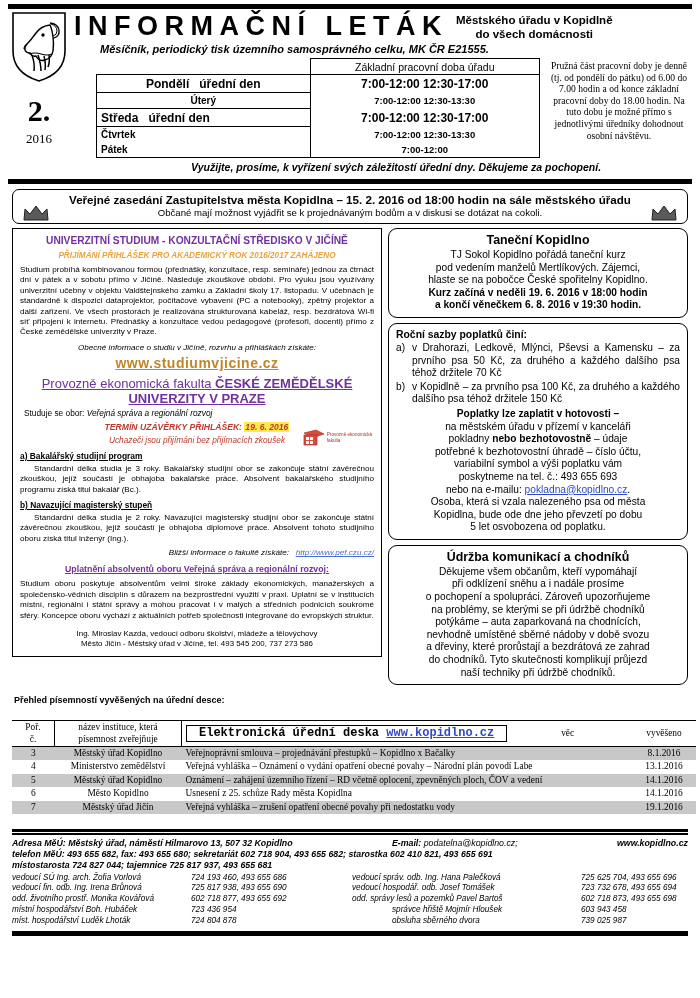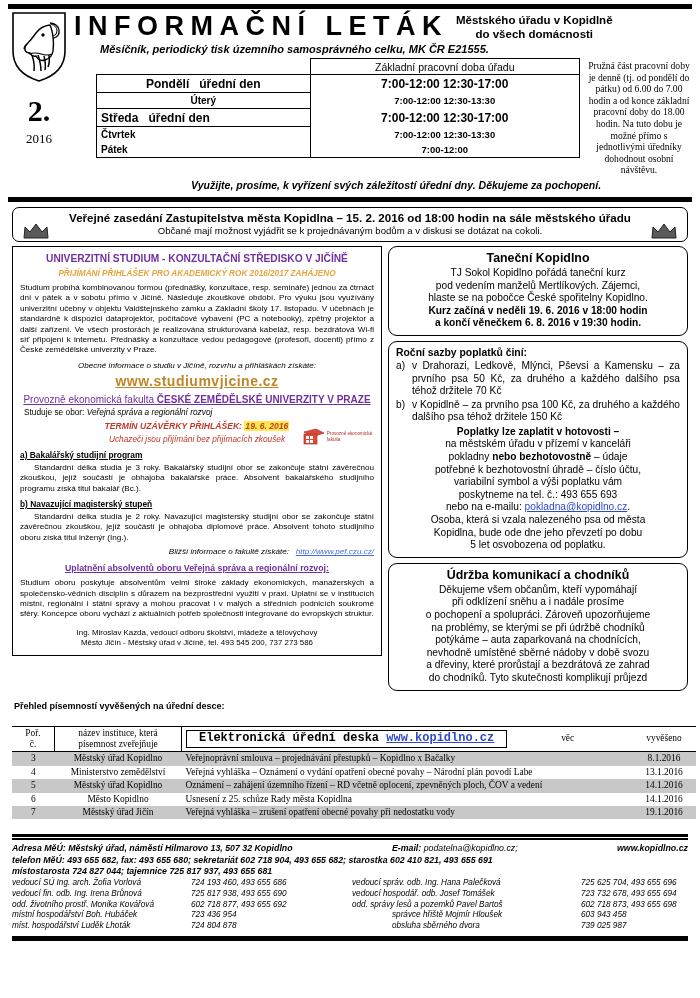--- a/index.html
+++ b/index.html
@@ -20,21 +20,21 @@
   .issue-no{font-family:"Liberation Serif",serif;font-weight:bold;font-size:30px;line-height:28px;margin-top:14px;}
   .issue-yr{font-family:"Liberation Serif",serif;font-size:13px;line-height:16px;margin-top:6px;}
   .mast-main{flex:1 1 auto;padding-left:4px;}
   .mast-topline{display:flex;align-items:flex-start;}
   .mast-title{font-size:27px;font-weight:bold;letter-spacing:6.5px;line-height:30px;white-space:nowrap;}
   .mast-sub-right{font-size:11.5px;font-weight:bold;line-height:14px;text-align:center;padding-left:8px;padding-top:2px;}
   .mast-periodic{font-size:11px;font-style:italic;font-weight:bold;margin:2px 0 3px 26px;}
 
   .hours-row{display:flex;align-items:flex-start;}
   .hours-wrap{flex:0 0 420px;margin-left:22px;}
-  .hours-table{border-collapse:collapse;width:484px;font-size:10.5px;}
+  .hours-table{border-collapse:collapse;width:444px;font-size:10.5px;}
   .hours-table td{padding:0 4px;height:15px;vertical-align:middle;}
   .hours-head{text-align:center;font-size:10.5px;border-bottom:1px solid #000;border-left:1px solid #000;border-right:1px solid #000;border-top:1px solid #000;}
   .hours-blankhead{border:0;}
   .d-name{font-size:12px;font-weight:bold;}
   .d-name-sm{font-size:10px;font-weight:bold;}
   .d-time-big{text-align:center;font-size:12px;font-weight:bold;}
   .d-time-sm{text-align:center;font-size:9.5px;font-weight:bold;}
   .bx-l{border-left:1px solid #000;}
   .bx-r{border-right:1px solid #000;}
   .bx-t{border-top:1px solid #000;text-align:center;}
@@ -56,21 +56,21 @@
   .col-right{flex:1 1 auto;}
 
   .boxL{border:1px solid #000;padding:5px 7px 6px 7px;}
   .boxR{border:1px solid #000;border-radius:9px;padding:3px 7px 5px 7px;margin-bottom:5px;}
 
   .uni-h1{color:#7030a0;font-weight:bold;font-size:10.2px;text-align:center;line-height:13px;margin-bottom:3px;}
   .uni-h2{color:#e8a33d;font-weight:bold;font-style:italic;font-size:8.2px;text-align:center;line-height:11px;margin-bottom:4px;}
   .p-just{font-size:8.1px;line-height:10.4px;text-align:justify;margin:0 0 4px 0;}
   .ital-c{font-size:8.1px;font-style:italic;text-align:center;line-height:11px;margin:3px 0 2px 0;}
   .bigurl{color:#c0862a;font-weight:bold;font-size:14px;text-align:center;text-decoration:underline;letter-spacing:.5px;margin:1px 0 5px 0;}
-  .fac-line{color:#7030a0;font-size:10px;text-align:center;text-decoration:underline;font-weight:bold;margin:4px 0 2px 0;}
+  .fac-line{color:#7030a0;font-size:13px;text-align:center;text-decoration:underline;font-weight:bold;margin:4px 0 2px 0;}
   .fac-line .plain{font-weight:normal;}
   .studuje{font-size:8.3px;margin:0 0 3px 4px;}
   .studuje i{font-weight:normal;}
   .termin{color:#c0392b;font-style:italic;font-weight:bold;font-size:8.6px;text-align:center;margin:4px 0 3px 0;}
   .hl{background:#ffe94d;padding:0 1px;}
   .uchaz{color:#c0392b;font-style:italic;font-size:8.3px;text-align:center;margin:2px 0 6px 0;}
   .sec-a{font-size:8.4px;font-weight:bold;margin:5px 0 3px 0;}
   .sec-a u{text-decoration:underline;}
   .upl{color:#7030a0;font-size:8.8px;font-weight:bold;text-align:center;text-decoration:underline;margin:7px 0 5px 0;}
   .blizsi{font-size:8.1px;font-style:italic;text-align:right;margin:2px 0 4px 0;}
@@ -309,20 +309,21 @@
       <div class="boxR">
         <div class="rh">Údržba komunikací a chodníků</div>
         <div class="rt">Děkujeme všem občanům, kteří vypomáhají</div>
         <div class="rt">při odklízení sněhu a i nadále prosíme</div>
         <div class="rt">o pochopení a spolupráci. Zároveň upozorňujeme</div>
         <div class="rt">na problémy, se kterými se při údržbě chodníků</div>
         <div class="rt">potýkáme – auta zaparkovaná na chodnících,</div>
         <div class="rt">nevhodně umístěné sběrné nádoby v době svozu</div>
         <div class="rt">a dřeviny, které prorůstají a bezdrátová ze zahrad</div>
         <div class="rt">do chodníků. Tyto skutečnosti komplikují průjezd</div>
+        <div class="rt">naší techniky při údržbě chodníků.</div>
       </div>
 
     </div>
   </div>
 
   <div class="prehled">Přehled písemností vyvěšených na úřední desce:</div>
 
   <table class="ntable">
     <tbody>
       <tr class="nt-head">

